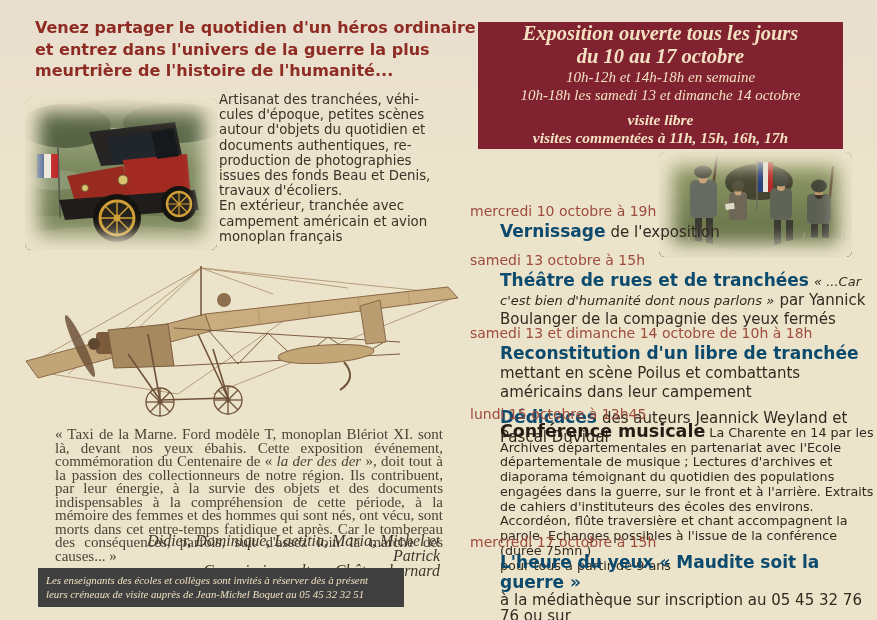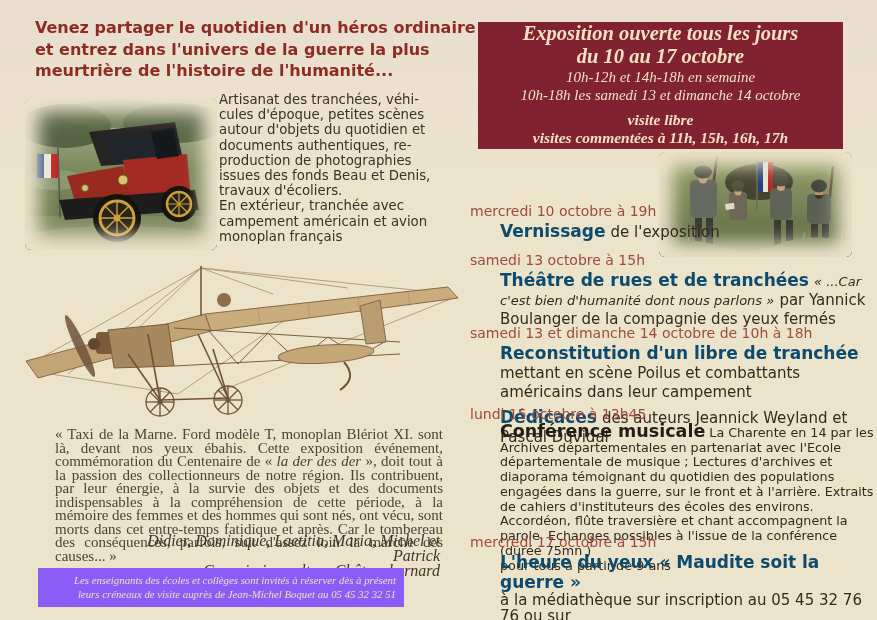--- a/index.html
+++ b/index.html
@@ -32,23 +32,23 @@
     color:#4e4237;text-align:justify;
   }
   .quote .it{font-style:italic;}
   .signature{
     left:120px;top:533px;width:320px;text-align:right;
     font-family:"Liberation Serif",serif;font-style:italic;
     font-size:16px;line-height:15px;color:#3f362c;
   }
   .footer-band{
     left:38px;top:568px;width:366px;box-sizing:border-box;
-    background:#8b5cf6;color:#f0e0c0;padding:5px 8px 6px;
+    background:#404040;color:#f0e0c0;padding:5px 8px 6px;
     font-family:"Liberation Serif",serif;font-style:italic;
-    font-size:10.8px;line-height:14px;text-align:right;white-space:pre-line;
+    font-size:10.8px;line-height:14px;text-align:left;white-space:pre-line;
   }
   
   .banner{
     left:478px;top:22px;width:365px;height:127px;box-sizing:border-box;
     background:#812231;color:#f2e2c2;text-align:center;
     font-family:"Liberation Serif",serif;
     display:flex;flex-direction:column;
   }
   .banner .b-big{font-size:20.5px;line-height:23px;font-weight:bold;font-style:italic;}
   .banner .b-med{font-size:15px;line-height:18px;font-style:italic;}

